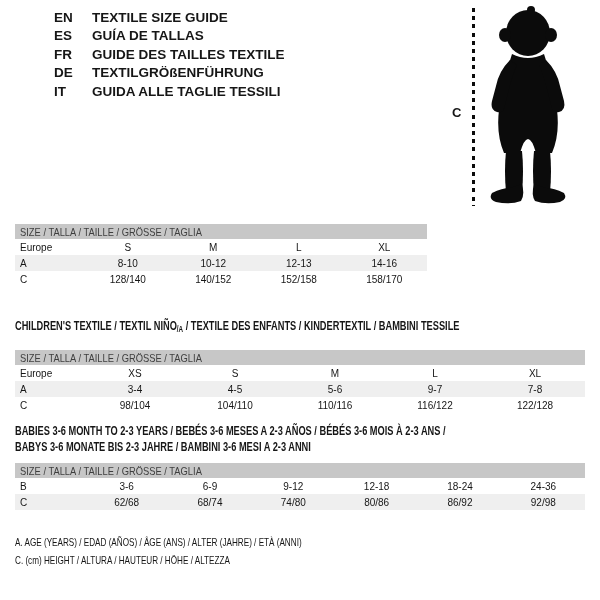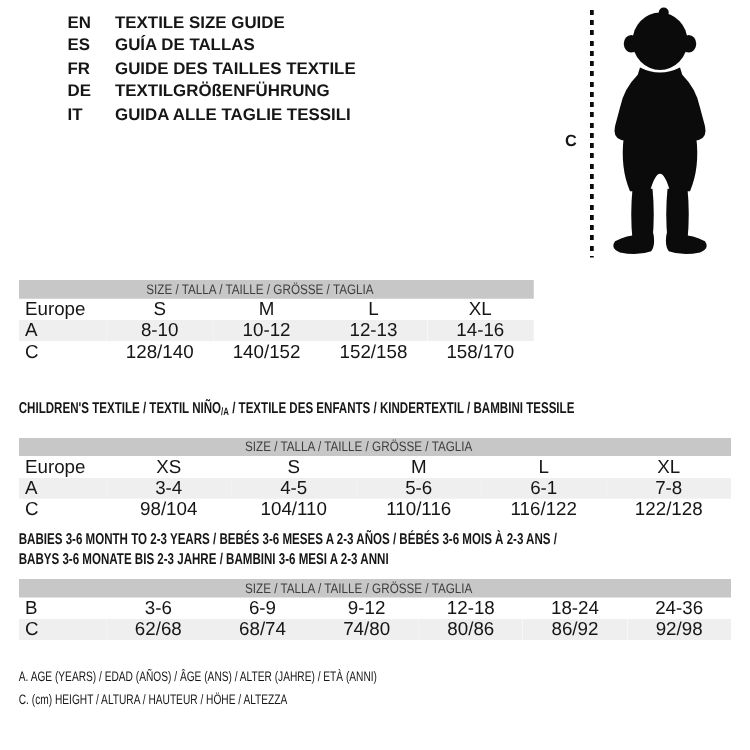--- a/index.html
+++ b/index.html
@@ -30,23 +30,23 @@
   .tbl-title { font-weight:bold; font-size:12.5px; line-height:16px; white-space:pre; }
   .title-line { transform:scaleX(0.74); transform-origin:0 50%; white-space:pre; }
   .subseg { font-size:8.5px; vertical-align:-2px; }
   #section-junior  table { margin-top:12px; width:412px; }
   #section-children table{ margin-top:13px; width:570px; }
   #section-babies  table { margin-top:8px;  width:570px; }
   table { border-collapse:collapse; table-layout:fixed; }
   col.lblcol { width:70px; }
   th.size-head {
     background:var(--bar,#c7c7c7); color:#3e3e3e; font-weight:normal;
-    text-align:center; font-size:11px; height:15px; padding:0 0 0 5px; overflow:hidden;
+    text-align:left; font-size:11px; height:15px; padding:0 0 0 5px; overflow:hidden;
   }
-  td { font-size:15px; height:16px; padding:0; text-align:center; overflow:hidden; }
+  td { font-size:10px; height:16px; padding:0; text-align:center; overflow:hidden; }
   td.lbl { text-align:left; padding-left:5px; }
   tr.alt { background:var(--alt,#efefef); }
   
   .legend { position:absolute; left:15px; top:534px; }
   .legend-line { font-weight:normal; font-size:11px; line-height:17.6px; white-space:pre; }
 </style>
 </head>
 <body>
 
 <div class="page" style="--bar: #c7c7c7; --alt: #efefef; --ink: #161616; --sil: #0b0b0b;">
@@ -141,21 +141,21 @@
             <td>S</td>
             <td>M</td>
             <td>L</td>
             <td>XL</td>
           </tr>
           <tr class="alt">
             <td class="lbl">A</td>
             <td>3-4</td>
             <td>4-5</td>
             <td>5-6</td>
-            <td>6-1</td>
+            <td>9-7</td>
             <td>7-8</td>
           </tr>
           <tr>
             <td class="lbl">C</td>
             <td>98/104</td>
             <td>104/110</td>
             <td>110/116</td>
             <td>116/122</td>
             <td>122/128</td>
           </tr>

